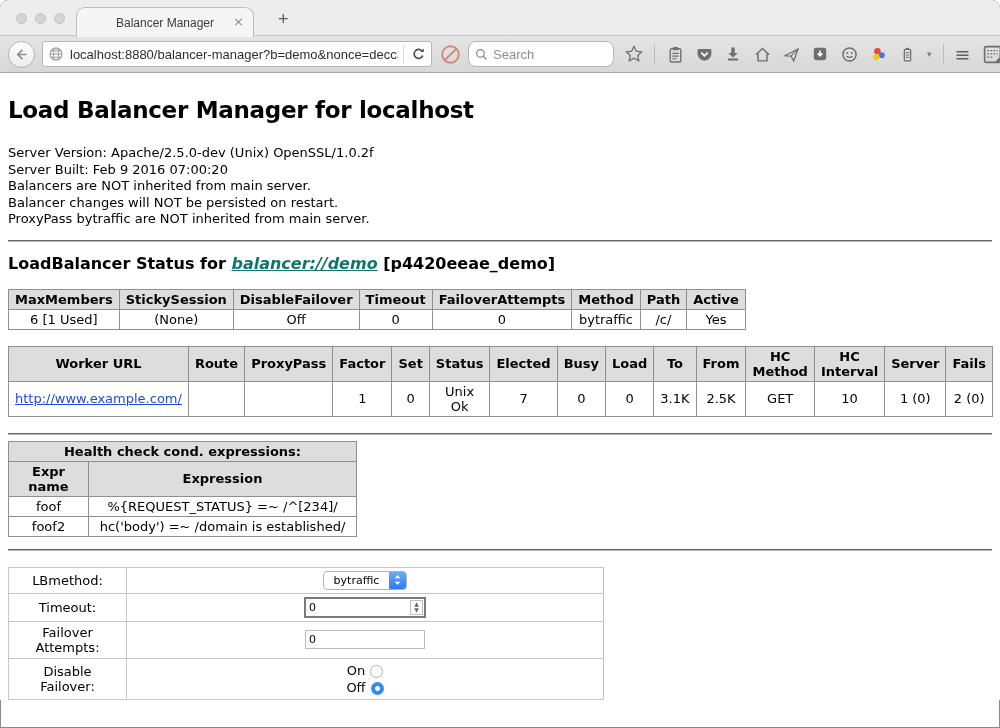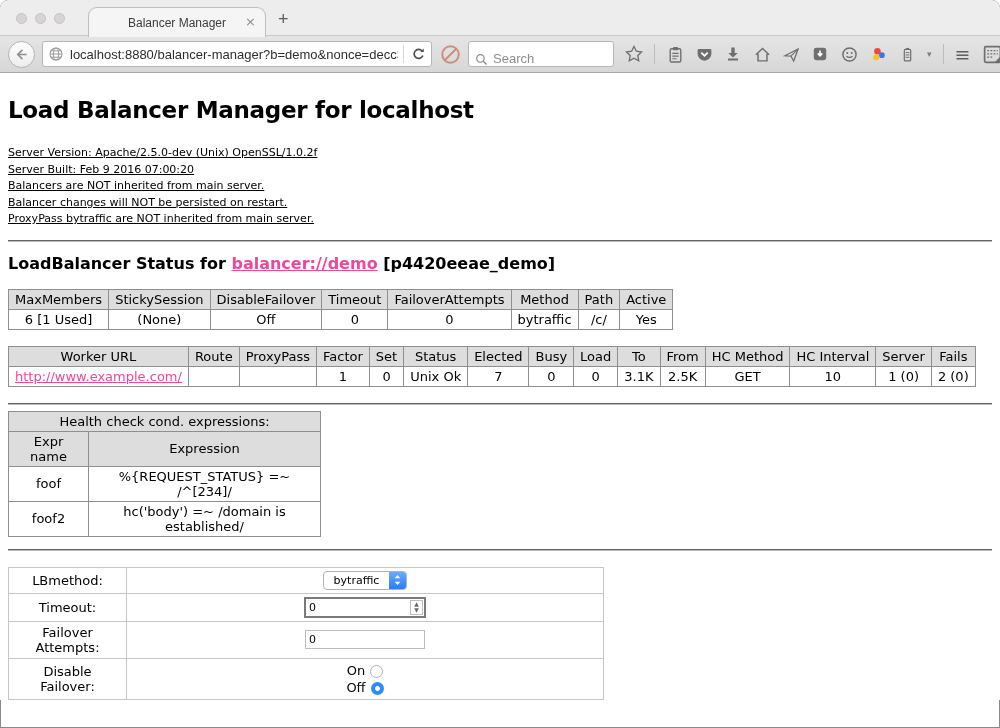--- a/index.html
+++ b/index.html
@@ -7,60 +7,60 @@
   body { font-family:"DejaVu Sans", sans-serif; background:#fff; overflow:hidden; }
 
   .window { width:1000px; height:728px; border-radius:8px 8px 0 0; overflow:hidden;
             box-shadow:0 0 0 1px #8a8a8a inset; background:#fff; }
 
   
   .titlebar { height:36px; background:#eeedee; position:relative;
               border-radius:8px 8px 0 0; border-bottom:1px solid #c9c9c9; }
   .dots { position:absolute; left:16px; top:13px; display:flex; gap:8px; }
   .dot { width:11px; height:11px; border-radius:50%; background:#d6d4d4; border:1px solid #c4c2c2; }
-  .tab { position:absolute; left:88px; top:7px; width:178px; height:30px;
+  .tab { position:absolute; left:76px; top:7px; width:178px; height:30px;
          background:#f6f5f6; border:1px solid #bdbdbd; border-bottom:none;
          border-radius:9px 9px 0 0; display:flex; align-items:center; justify-content:center; }
   .tab-title { font-family:"Liberation Sans", sans-serif; font-size:12px; color:#3c3c3c; }
   .tab-close { position:absolute; right:9px; top:6px; font-size:13px; color:#8a8a8a; line-height:16px; }
   .newtab { position:absolute; left:278px; top:9px; font-size:18px; color:#5c5c5c;
             font-family:"Liberation Sans", sans-serif; }
 
   
   .navbar { height:37px; background:linear-gradient(#e6e5e6,#d8d7d8);
             border-bottom:1px solid #a9a9a9; display:flex; align-items:center; padding:0 8px; gap:7px; }
   .circle-btn { width:27px; height:27px; border-radius:50%; background:linear-gradient(#fefefe,#ededed);
                 border:1px solid #b3b3b3; display:flex; align-items:center; justify-content:center; flex:none; }
   .urlbar { width:390px; height:26px; background:#fff; border:1px solid #b6b6b6; border-radius:3px;
             display:flex; align-items:center; padding:0 4px; gap:5px; flex:none; }
   .url-text { font-family:"Liberation Sans", sans-serif; font-size:13px; color:#2e2e2e; white-space:nowrap;
               overflow:hidden; flex:1; }
   .url-div { width:1px; height:18px; background:#d7d7d7; }
-  .searchbar { width:146px; height:26px; background:#fff; border:1px solid #b6b6b6; border-radius:3px;
-               display:flex; align-items:flex-end; padding:0 6px; gap:5px; flex:none; }
+  .searchbar { width:146px; height:26px; background:#fff; border:1px solid #b6b6b6; border-radius:8px;
+               display:flex; align-items:center; padding:0 6px; gap:5px; flex:none; }
   .search-ph { font-family:"Liberation Sans", sans-serif; font-size:13px; color:#8e8e8e; }
   .iconrow { display:flex; align-items:center; gap:11px; margin-left:4px; }
   .tbicon { width:18px; height:18px; display:flex; align-items:center; justify-content:center; flex:none; }
   .vsep { width:1px; height:20px; background:#bdbcbd; }
   .caret { font-size:9px; color:#7c7c7c; }
   .burger { font-size:19px; color:#5f5f5f; line-height:18px; }
 
   
   .content { background:#fff; padding:10px 8px 0 8px; color:#000; }
   h1 { font-size:23px; font-weight:bold; margin:14px 0 22px 0; letter-spacing:-0.3px; }
-  .srvinfo div { font-size:11px; line-height:16.5px;text-decoration:underline; }
+  .srvinfo div { font-size:13px; line-height:16.5px; }
   hr.rule { border:none; border-top:2px groove #b9b9b9; margin:12px 0; }
   h3 { font-size:16px; font-weight:bold; margin:8px 0 16px 0; }
-  h3 a { color:#ec4899; }
-  a { color:#ec4899; text-decoration:underline; }
+  h3 a { color:#0f766e;font-style:italic; }
+  a { color:#1d4ed8; text-decoration:underline; }
 
   table.databorder { border-collapse:collapse; font-size:13px; margin-bottom:16px; }
   table.databorder th, table.databorder td { border:1px solid #8f8f8f; padding:2px 6px; text-align:center; }
   table.databorder { border:1px solid #5c5c5c; }
-  table.databorder th { background:#ddd; font-weight:normal; }
+  table.databorder th { background:#ddd; font-weight:bold; }
   td.lefty { text-align:left; }
 
   
   table.formtbl { border-collapse:collapse; width:596px; font-size:13px; margin-top:16px; border:1px solid #8d8d8d; }
   table.formtbl td { border:1px solid #c6c6c6; padding:3px 12px; height:25px; }
   td.flabel { width:118px; text-align:center; }
   td.fval { text-align:center; }
 
   .mac-select { display:inline-flex; align-items:stretch; height:19px; border:1px solid #b3b3b3;
                 border-radius:4px; background:#fff; vertical-align:middle; overflow:hidden; }
@@ -297,21 +297,21 @@
 
     <hr class="rule" style="margin:6px 0">
 
     <table class="databorder" style="margin-bottom:2px">
       <tbody>
           <tr>
         <th colspan="2">Health check cond. expressions:</th>
       </tr>
       <tr>
         <th style="width:80px">Expr name</th>
-        <th style="width:232px">Expression</th>
+        <th style="width:268px">Expression</th>
       </tr>
       <tr>
         <td>foof</td>
         <td class="lefty">%{REQUEST_STATUS} =~ /^[234]/</td>
       </tr>
       <tr>
         <td>foof2</td>
         <td class="lefty">hc('body') =~ /domain is established/</td>
       </tr>
     </tbody>

